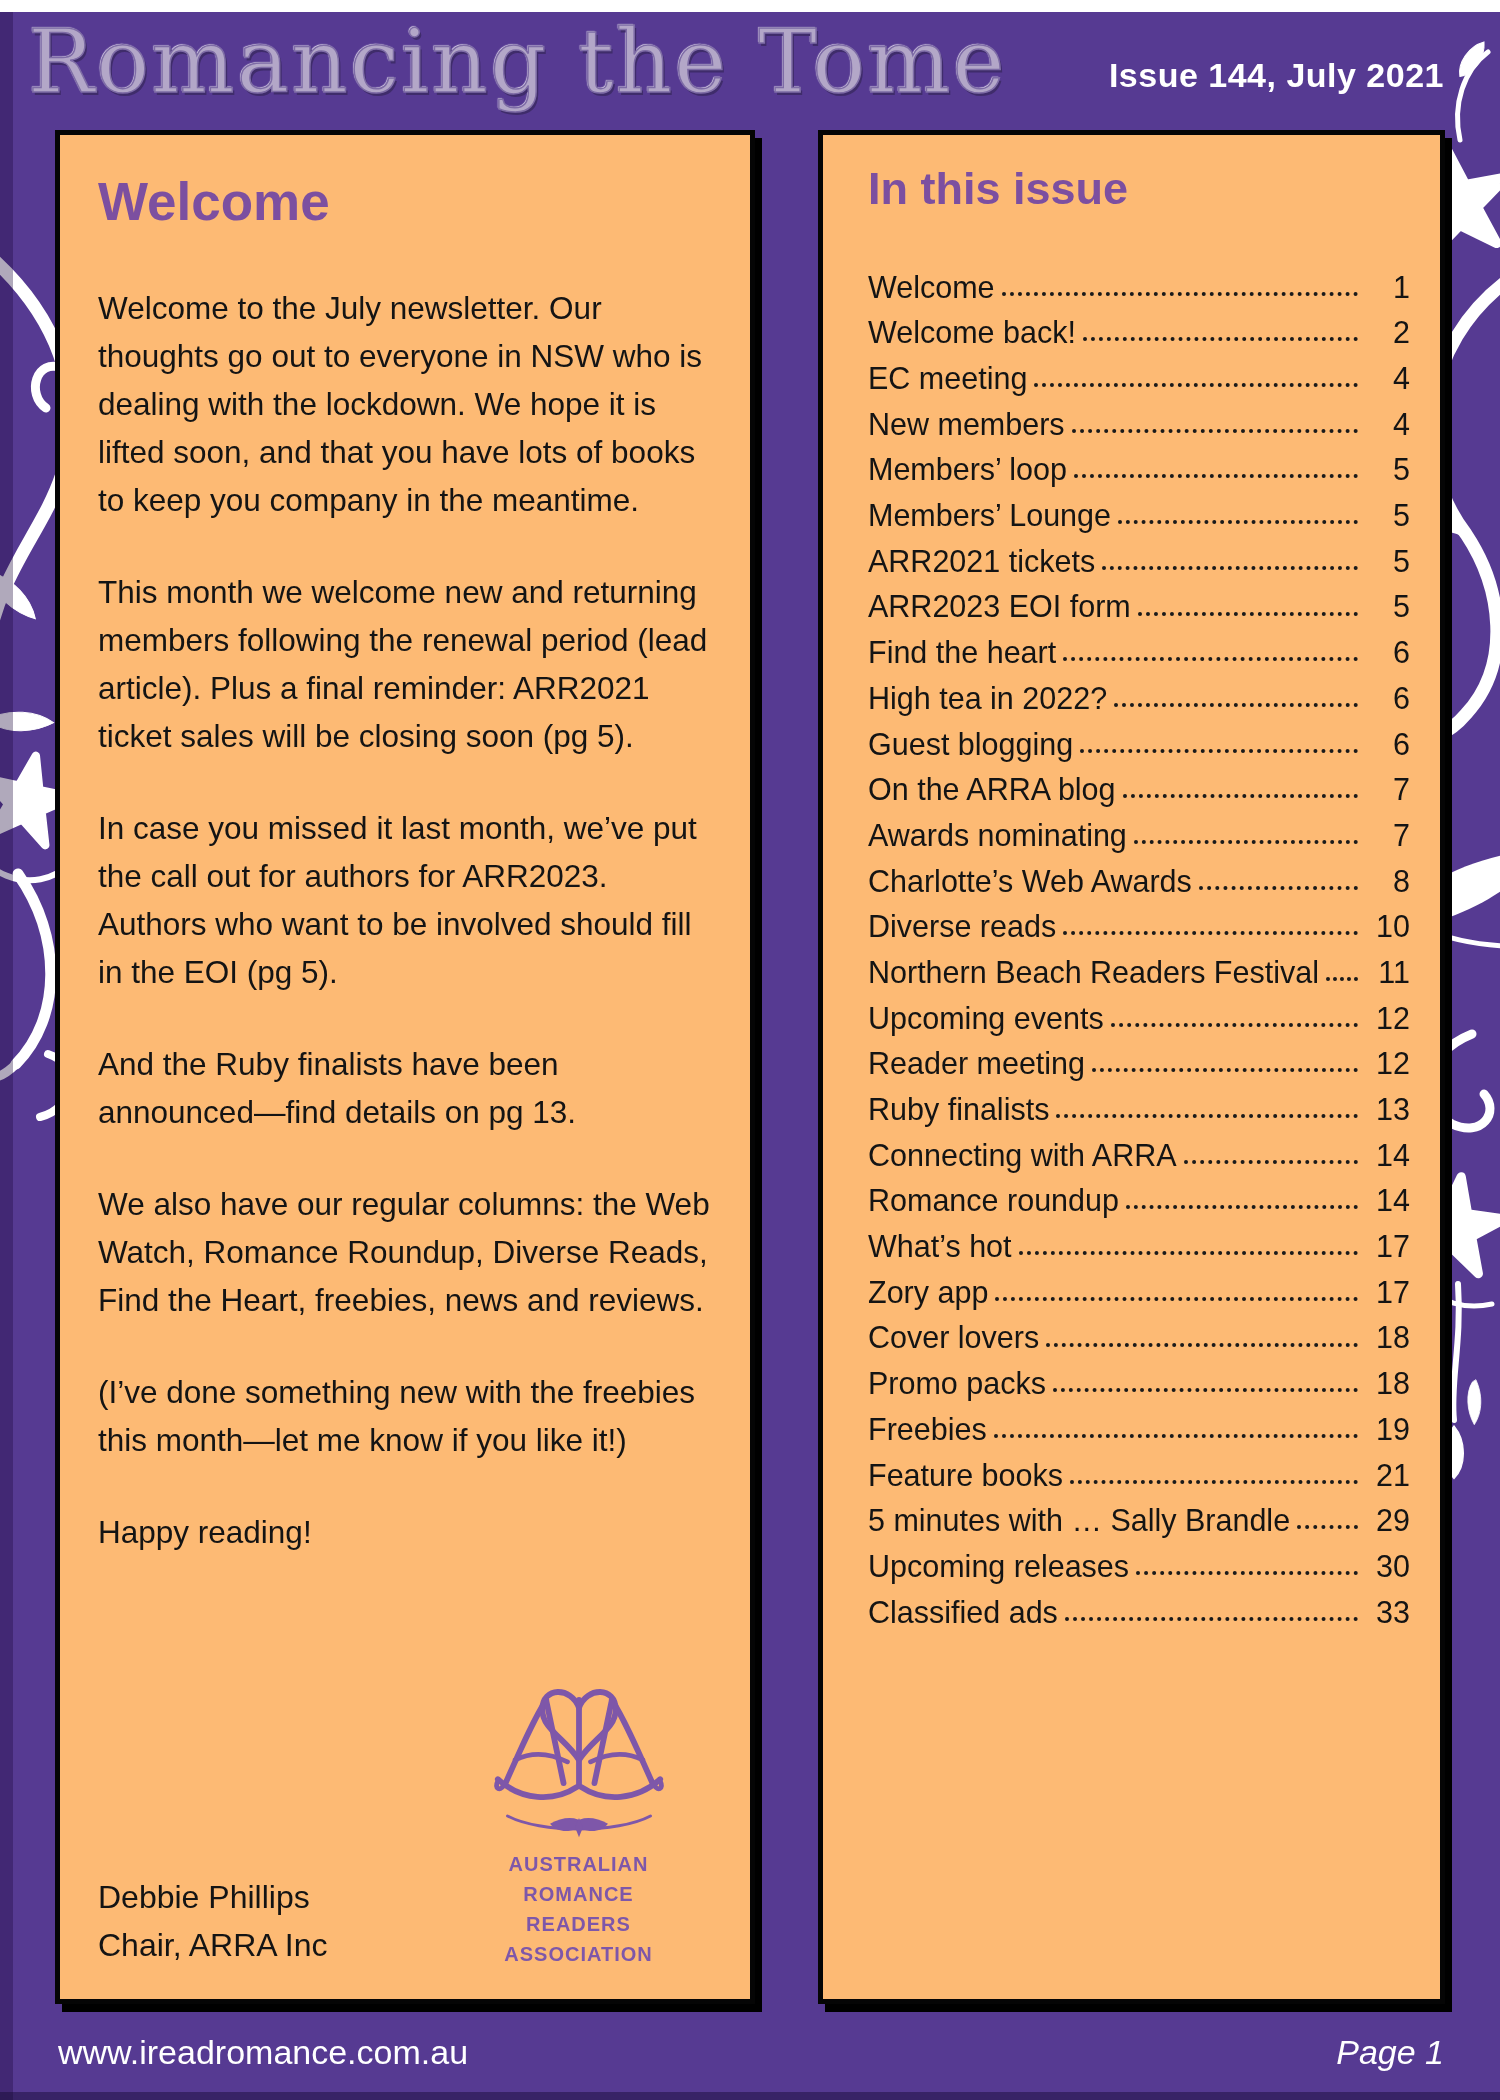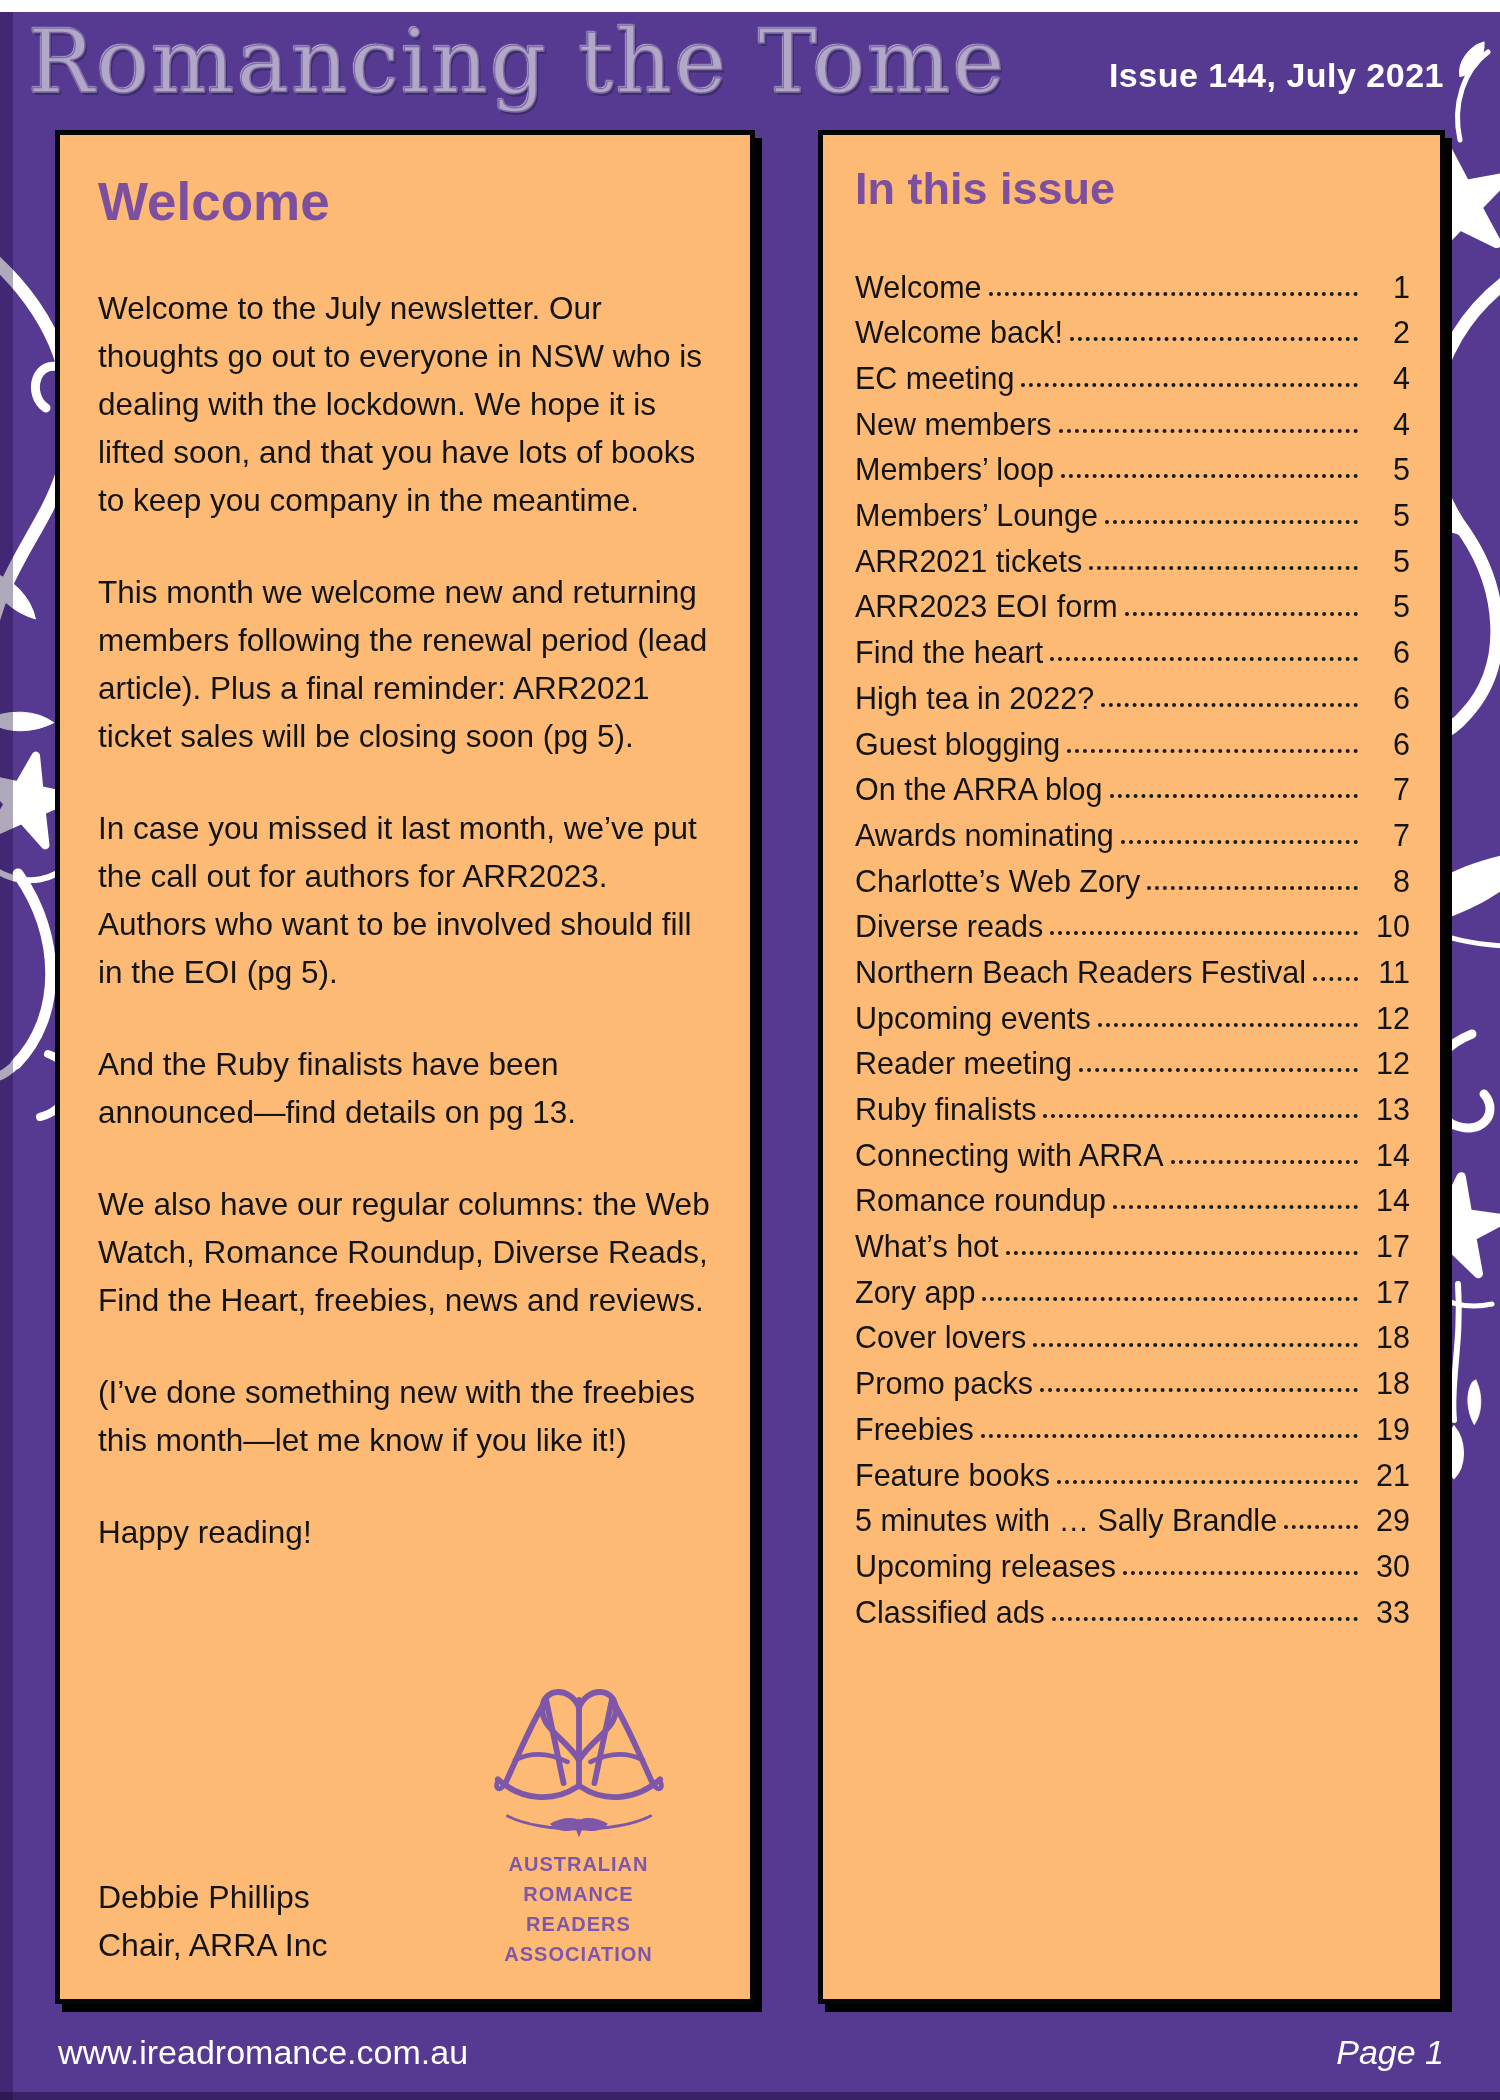--- a/index.html
+++ b/index.html
@@ -30,21 +30,21 @@
     color:#ffffff;font-weight:bold;font-size:34px;letter-spacing:.5px;
   }
 
   
   .panel{
     position:absolute;top:118px;height:1874px;box-sizing:border-box;
     background:#fdba74;border:5px solid #050505;box-shadow:7px 8px 0 #000;
     z-index:2;
   }
   .panel-left{left:55px;width:700px;padding:26px 40px 30px 38px;display:flex;flex-direction:column;}
-  .panel-right{left:818px;width:627px;padding:22px 30px 24px 32px;}
+  .panel-right{left:818px;width:627px;padding:22px 30px 24px 45px;}
 
   .h-purple{color:#7c4fa0;font-weight:bold;margin:0;}
   .welcome-heading{font-size:53px;margin:10px 0 52px;}
   .para{font-size:31.5px;line-height:48px;color:#141414;margin:0 0 44px;}
   .sig-row{margin-top:auto;display:flex;justify-content:space-between;align-items:flex-end;}
   .signature{font-size:32px;line-height:48px;color:#141414;}
   .logo-block{width:255px;text-align:center;padding-right:4px;}
   .logo-block svg{display:block;margin:0 auto 6px;}
   .logo-text{font-size:20px;font-weight:bold;color:#7e57a9;letter-spacing:1px;line-height:1.5;}
 
@@ -217,21 +217,21 @@
           <span class="toc-label">On the ARRA blog</span>
           <span class="toc-dots"></span>
           <span class="toc-page">7</span>
         </li>
         <li class="toc-row">
           <span class="toc-label">Awards nominating</span>
           <span class="toc-dots"></span>
           <span class="toc-page">7</span>
         </li>
         <li class="toc-row">
-          <span class="toc-label">Charlotte’s Web Zory</span>
+          <span class="toc-label">Charlotte’s Web Awards</span>
           <span class="toc-dots"></span>
           <span class="toc-page">8</span>
         </li>
         <li class="toc-row">
           <span class="toc-label">Diverse reads</span>
           <span class="toc-dots"></span>
           <span class="toc-page">10</span>
         </li>
         <li class="toc-row">
           <span class="toc-label">Northern Beach Readers Festival</span>

